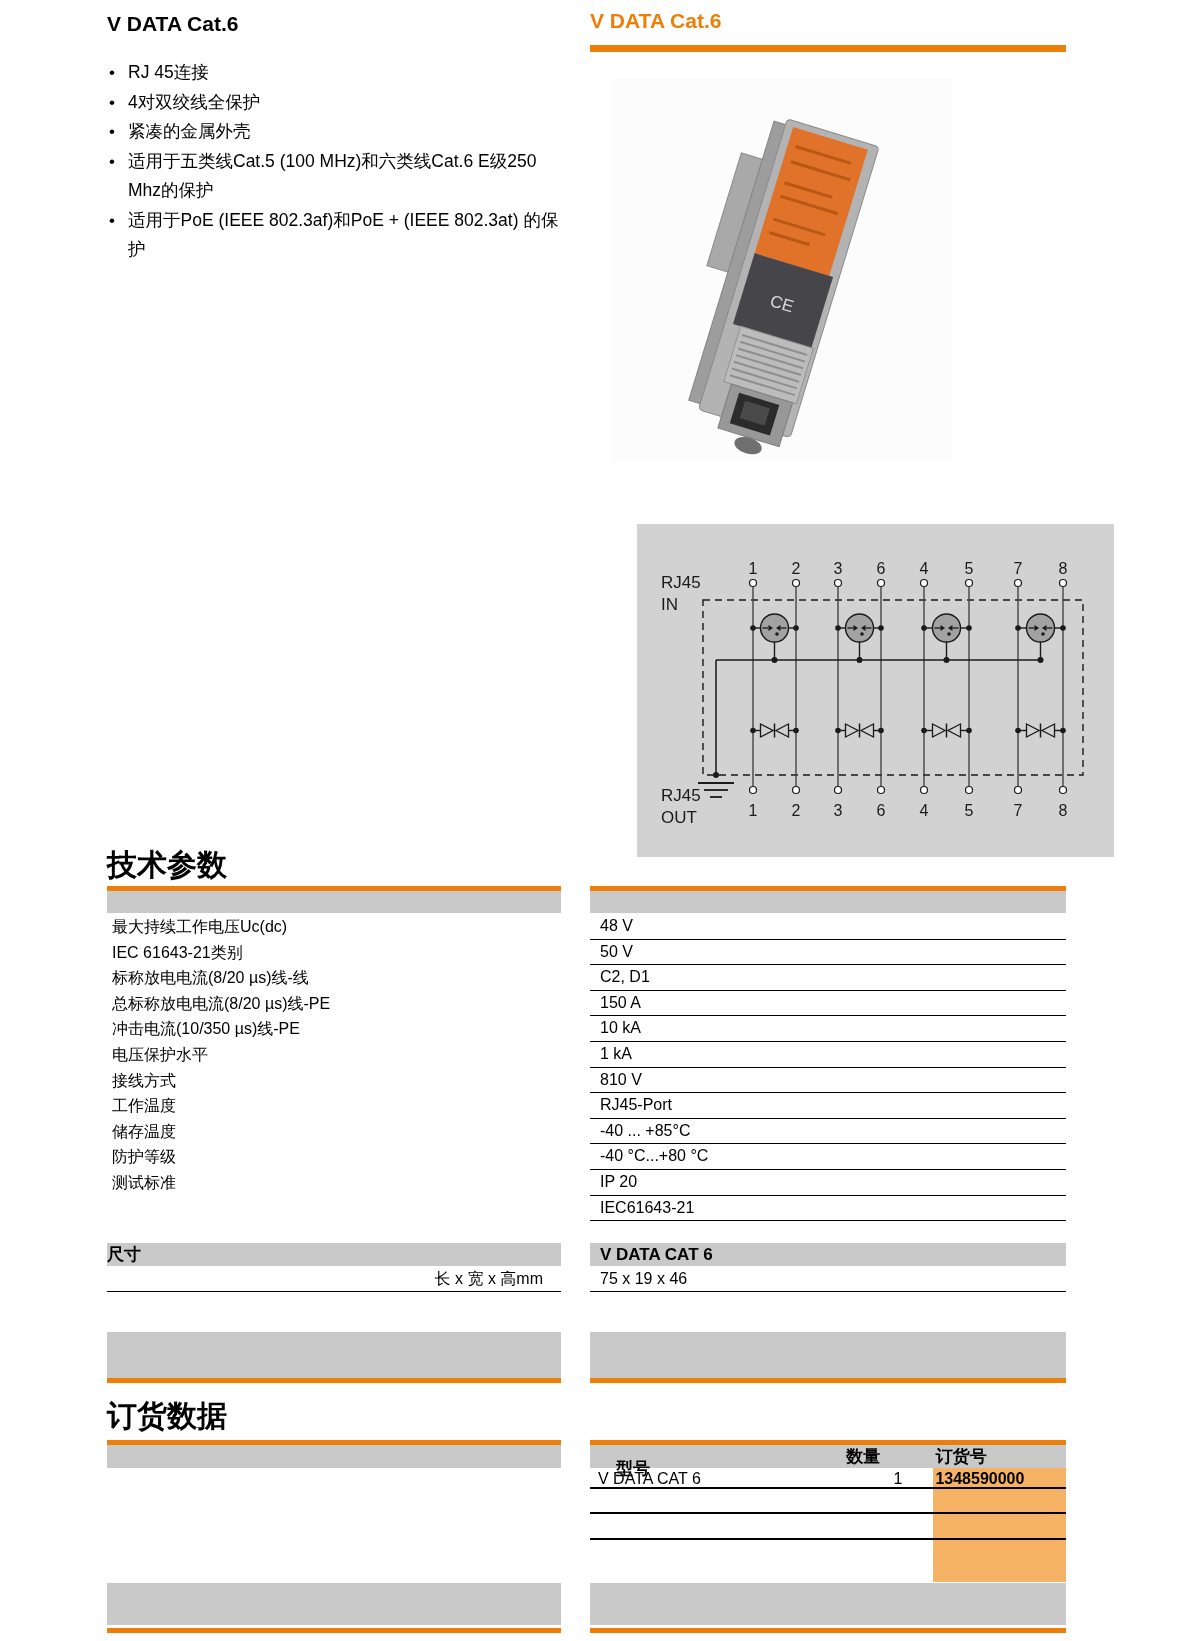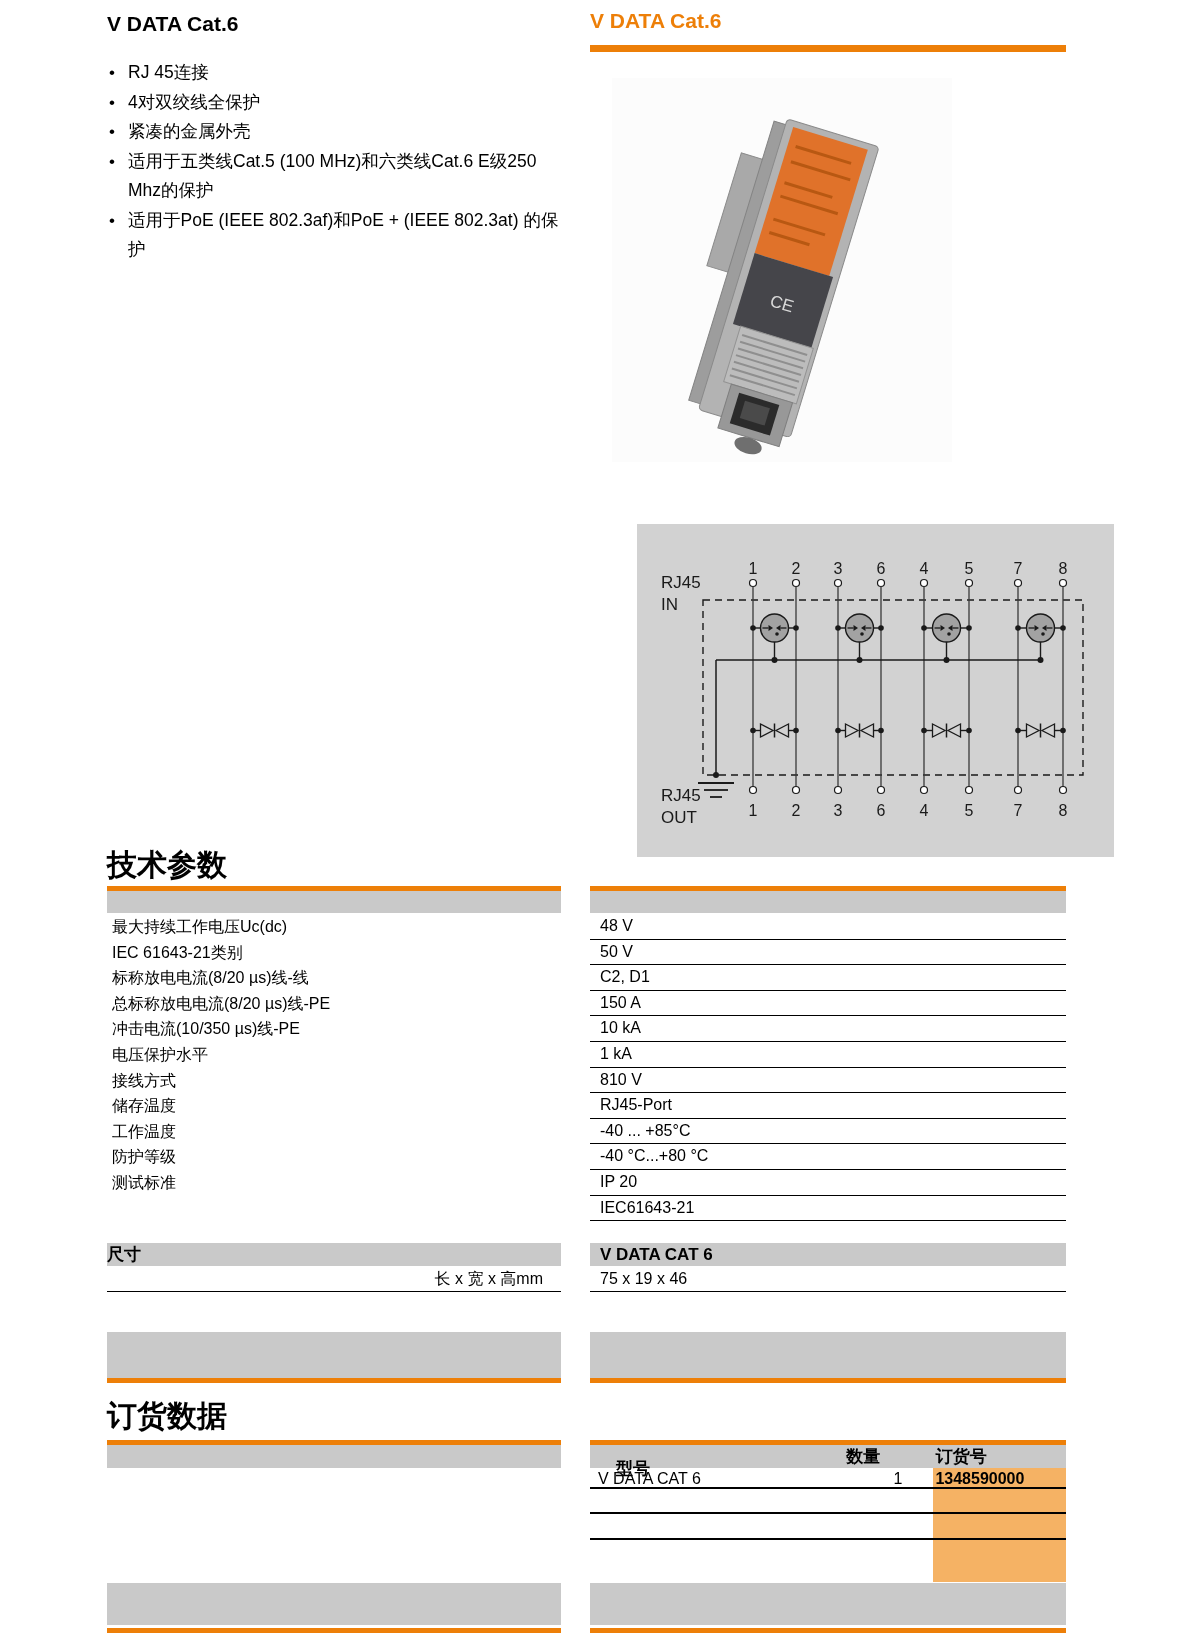--- a/index.html
+++ b/index.html
@@ -234,22 +234,22 @@
   <div class="abs band" style="left:107px;top:891px;width:454px;height:22px;"></div>
   <div class="abs band" style="left:590px;top:891px;width:476px;height:22px;"></div>
   <div class="abs tech-labels" id="tech-labels">
       <div class="tech-label">最大持续工作电压Uc(dc)</div>
       <div class="tech-label">IEC 61643-21类别</div>
       <div class="tech-label">标称放电电流(8/20 µs)线-线</div>
       <div class="tech-label">总标称放电电流(8/20 µs)线-PE</div>
       <div class="tech-label">冲击电流(10/350 µs)线-PE</div>
       <div class="tech-label">电压保护水平</div>
       <div class="tech-label">接线方式</div>
+      <div class="tech-label">工作温度</div>
       <div class="tech-label">储存温度</div>
-      <div class="tech-label">工作温度</div>
       <div class="tech-label">防护等级</div>
       <div class="tech-label">测试标准</div>
     </div>
   <div class="abs tech-values" id="tech-values">
       <div class="tech-value">48 V</div>
       <div class="tech-value">50 V</div>
       <div class="tech-value">C2, D1</div>
       <div class="tech-value">150 A</div>
       <div class="tech-value">10 kA</div>
       <div class="tech-value">1 kA</div>

